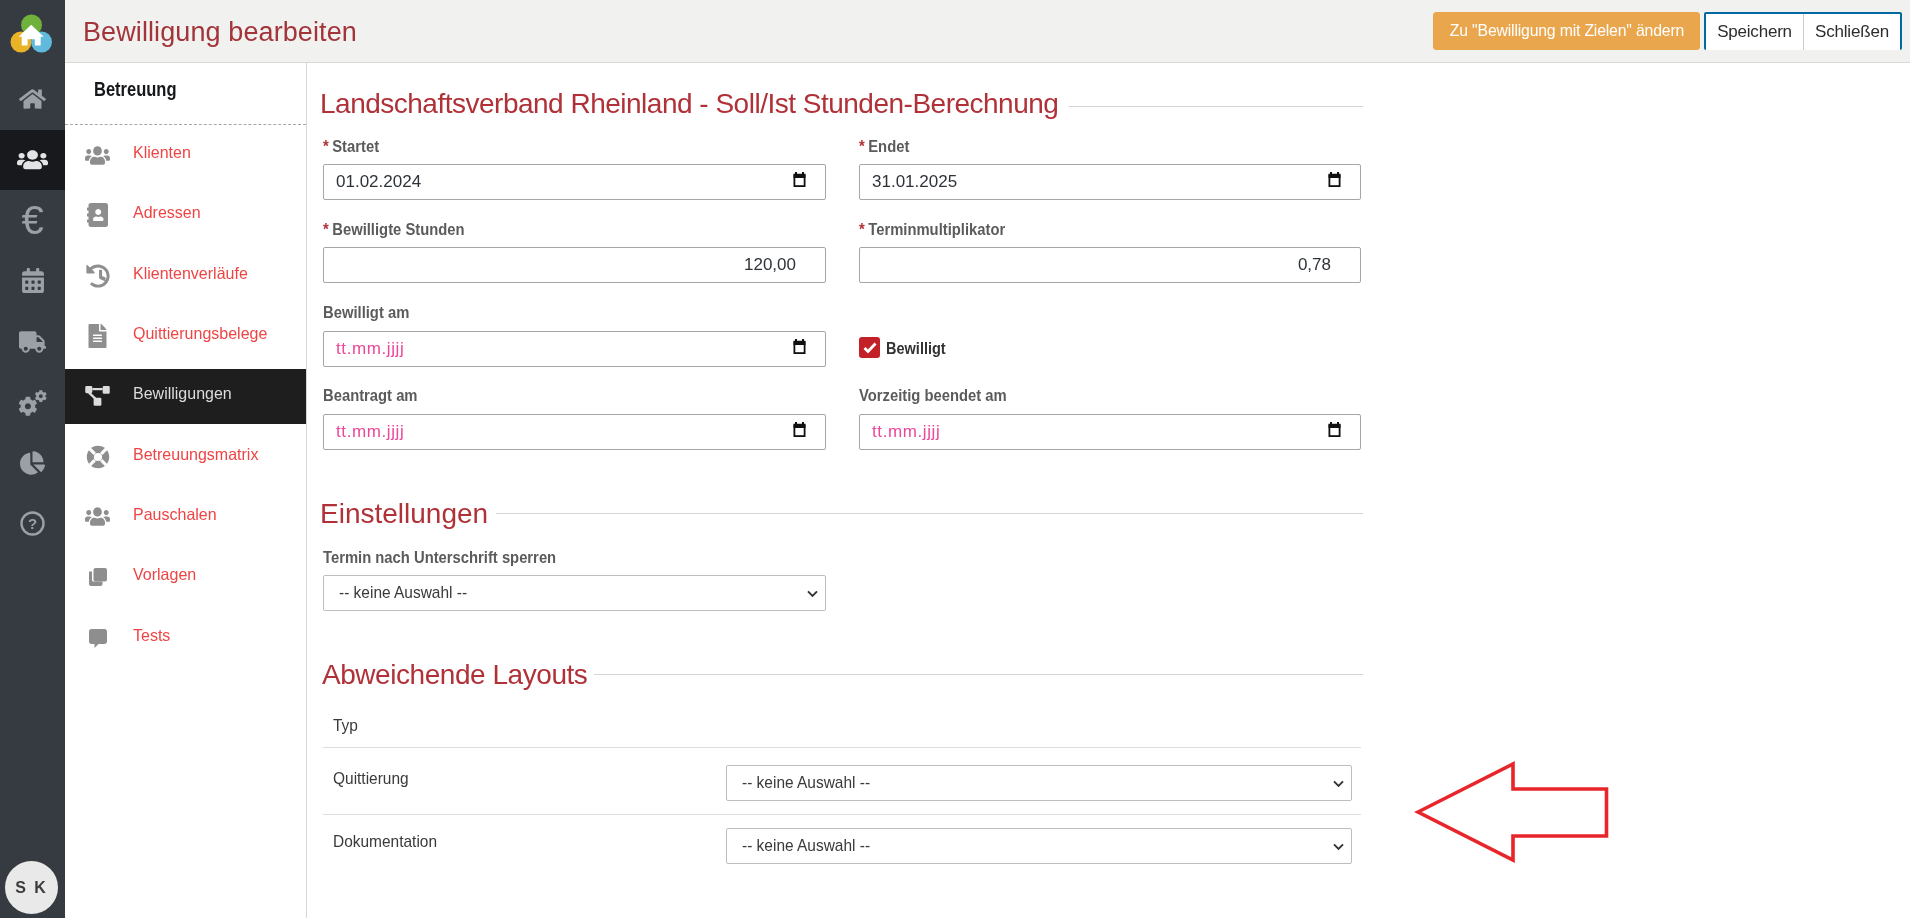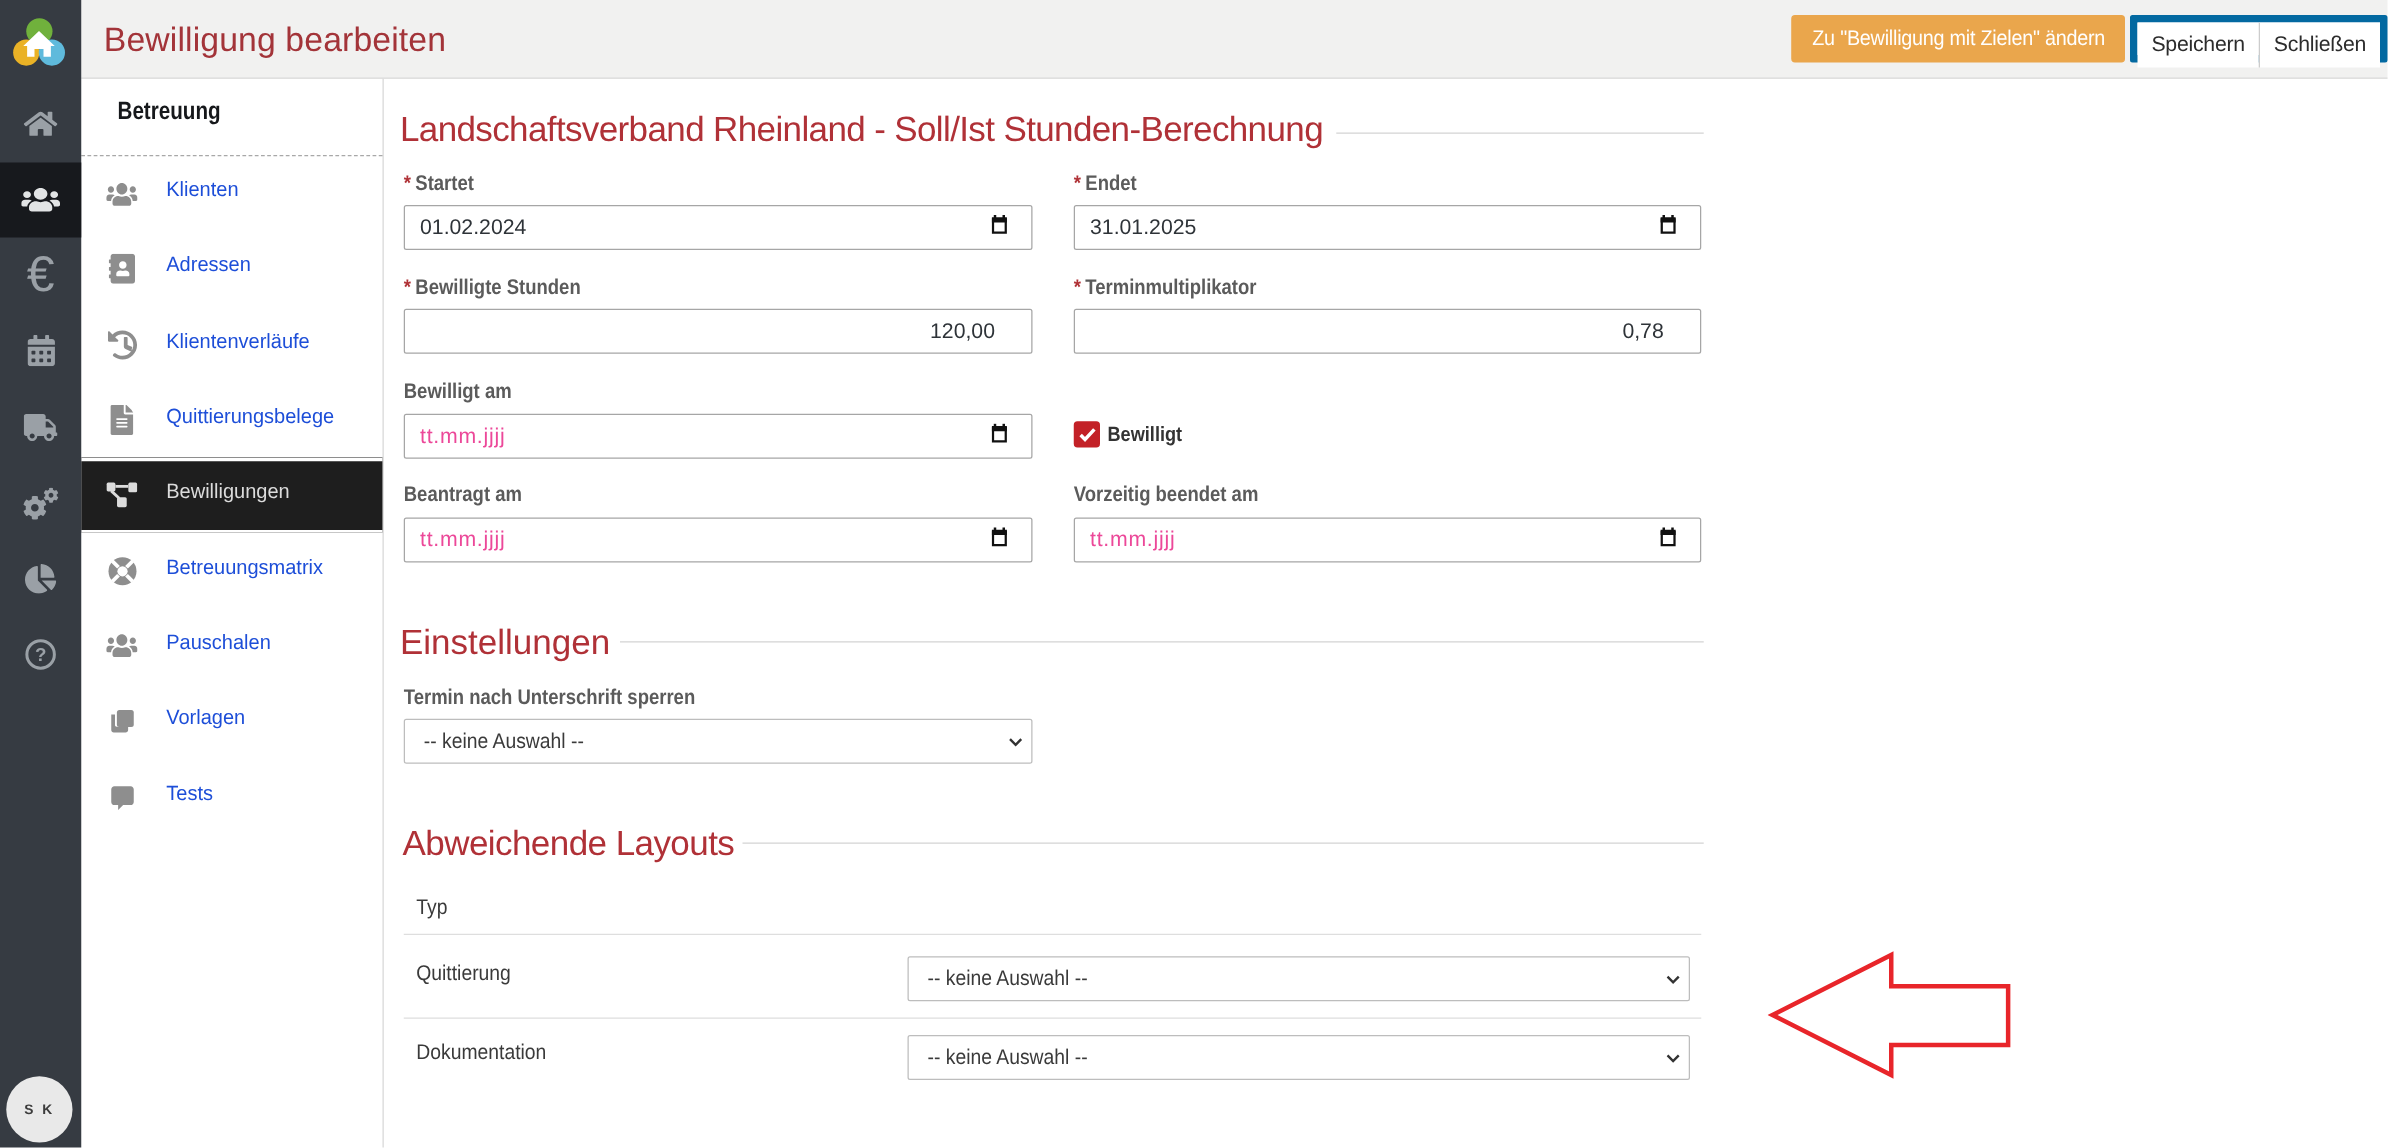--- a/index.html
+++ b/index.html
@@ -4,33 +4,33 @@
 <title>Bewilligung bearbeiten</title>
 <style>
   * { margin:0; padding:0; box-sizing:border-box; }
   html,body { width:1910px; height:918px; overflow:hidden; background:#fff;
     font-family:"Liberation Sans", sans-serif; }
   
   .iconbar { position:absolute; left:0; top:0; width:65px; height:918px; background:#363b42; z-index:5; }
   .ibicon { position:absolute; left:0; width:65px; height:61px; display:flex; align-items:center; justify-content:center; }
   .ibicon svg { display:block; }
   .ibicon.active { background:#17191d; }
-  .avatar { position:absolute; left:5px; top:861px; width:53px; height:53px; border-radius:50%; background:#e9e9e9; color:#3c3c3c; font-size:11px; font-weight:bold; letter-spacing:2px; display:flex; align-items:center; justify-content:center;text-align:center; }
+  .avatar { position:absolute; left:5px; top:861px; width:53px; height:53px; border-radius:50%; background:#e9e9e9; color:#3c3c3c; font-size:16px; font-weight:bold; letter-spacing:2px; display:flex; align-items:center; justify-content:center;text-align:center; }
   
   .topbar { position:absolute; left:65px; top:0; width:1845px; height:63px; background:#f1f1f0; border-bottom:1px solid #d9d9d9; z-index:4; }
   .pagetitle { position:absolute; left:18px; top:19px; font-size:27px; letter-spacing:0.1px; color:#a33439; line-height:27px; }
   .btn-orange { position:absolute; left:1368px; top:12px; width:267px; height:38px; background:#eaa64c; border:1px solid #eaa64c; border-radius:3px; color:#fff; font-size:17px; letter-spacing:-0.2px; text-align:center; line-height:36px; }
-  .btn-group { position:absolute; left:1639px; top:12px; height:38px; background:#fff; border:6px solid #0369a1; border-radius:2px; display:flex; }
+  .btn-group { position:absolute; left:1639px; top:12px; height:38px; background:#fff; border:2px solid #0369a1; border-radius:2px; display:flex; }
   .btn-white { width:97px; height:36px; background:#fff; color:#2c2c2c; font-size:17px; letter-spacing:-0.2px; text-align:center; line-height:36px; }
   .btn-white + .btn-white { border-left:1px solid #ccc; }
   
   .sidemenu { position:absolute; left:65px; top:62px; width:242px; height:856px; background:#fff; border-right:1px solid #d8d8d8; z-index:3; }
   .smhead { height:63px; border-bottom:1px dashed #a8a8a8; display:flex; align-items:center;padding-left:40px; }
   .smhead { position:relative; } .smhead span { position:absolute; left:29px; top:17px; font-size:20px; line-height:20px; font-weight:bold; color:#16181b; transform:scaleX(0.825); transform-origin:0 50%; white-space:nowrap; }
-  .smitem { position:relative; height:60.3px; display:flex; align-items:center; color:#1d4ed8; font-size:16.5px; }
+  .smitem { position:relative; height:60.3px; display:flex; align-items:center; color:#ef4444; font-size:16.5px; }
   .smitem .ico { position:absolute; left:20px; width:25px; height:25px; display:flex; align-items:center; justify-content:center; }
   .smitem .lab { position:absolute; left:68px; top:50%; margin-top:-11px; line-height:16.5px; transform:scaleX(0.97); transform-origin:0 50%; white-space:nowrap; }
   .smitem.active { background:#1e1e1e; color:#dcdcdc; box-shadow:inset 0 3px 0 #fff, inset 0 -2px 0 #fff; }
   
   .main { position:absolute; left:306px; top:62px; width:1604px; height:812px; background:#fff; }
   h2.sect { position:absolute; color:#b03137; font-weight:normal; font-size:28px; line-height:28px; white-space:nowrap; }
   .sline { position:absolute; height:1px; background:#d4d4d4; }
   label.flab { position:absolute; font-size:17px; font-weight:bold; color:#5b5b5b; white-space:nowrap; transform:scaleX(0.87); transform-origin:0 50%; }
   label.flab .req { color:#b03237; margin-right:4px; }
   .finput { position:absolute; border:1px solid #a6a6a6; border-radius:2px; background:#fff; font-size:17px; color:#2e3338; }

